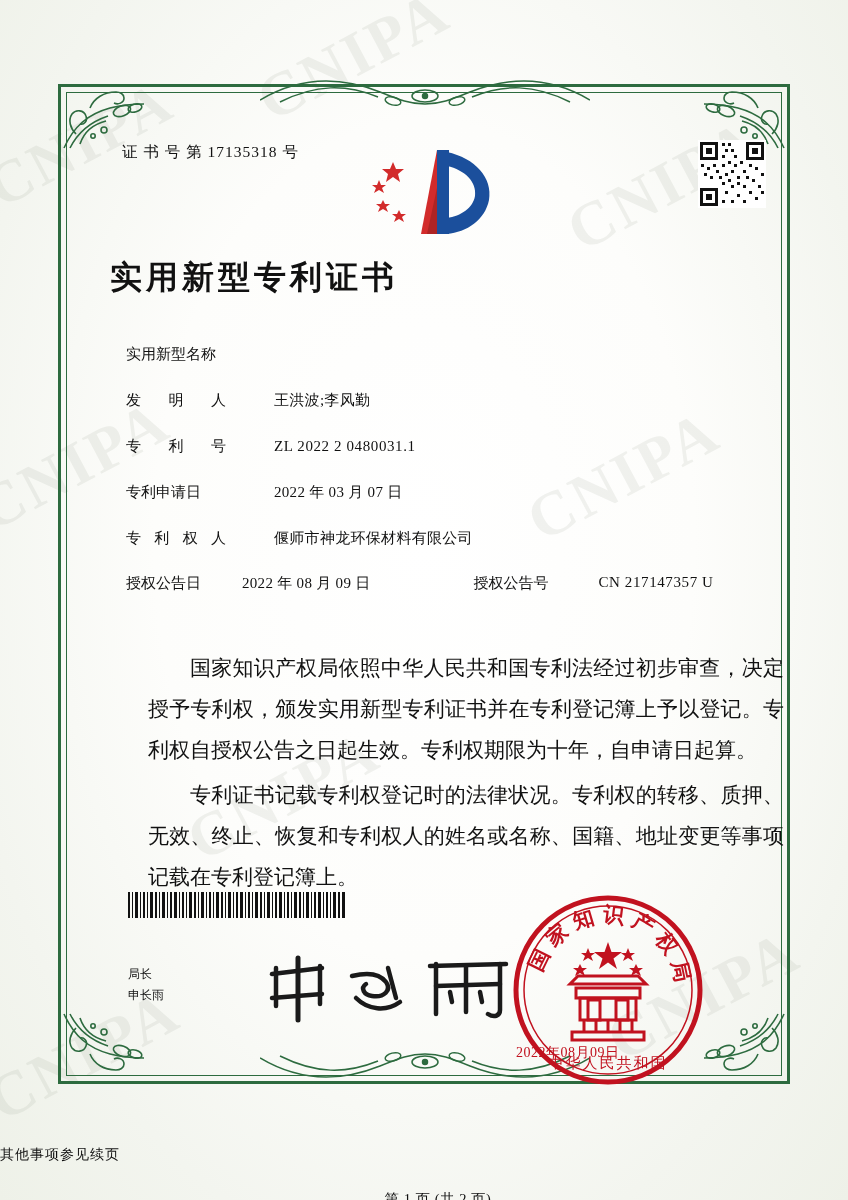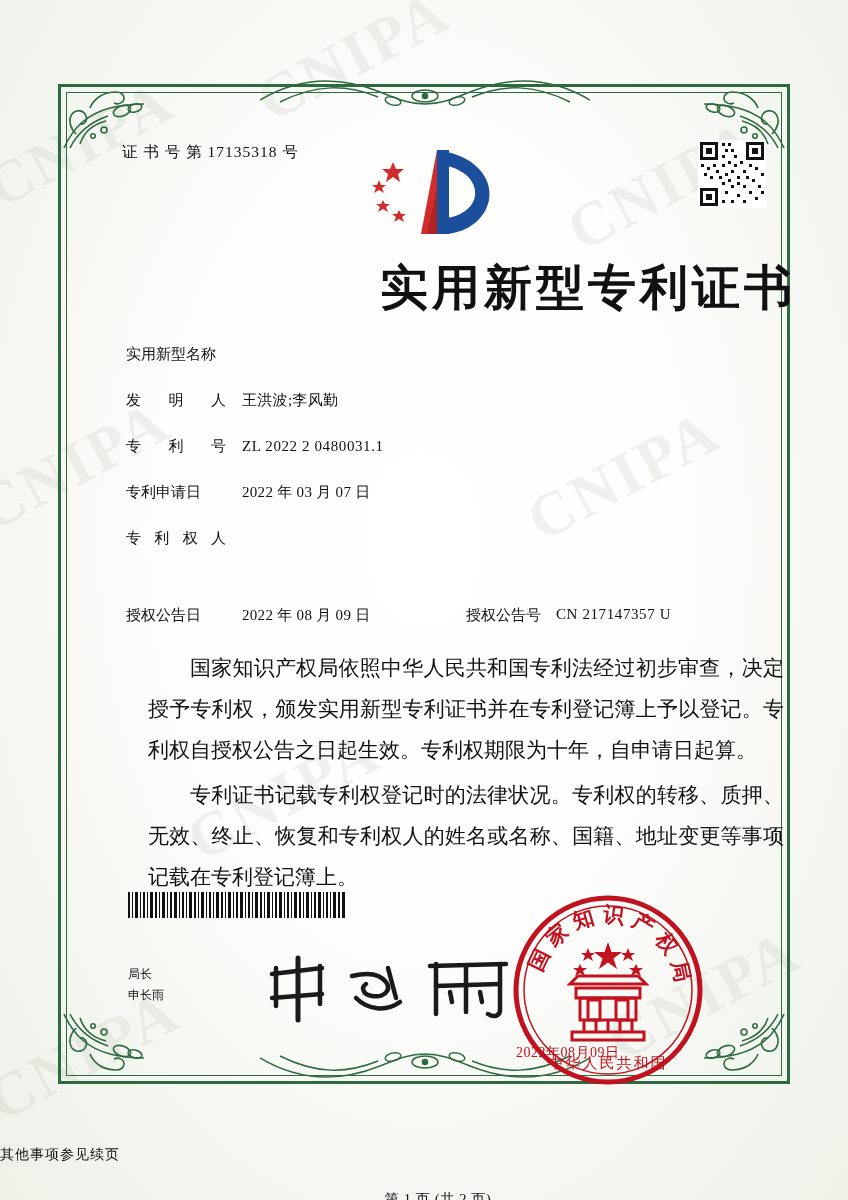--- a/index.html
+++ b/index.html
@@ -122,42 +122,43 @@
     transform: translateX(-50%);
     width: 150px;
     height: 96px;
   }
 
   .main-title {
     position: absolute;
     left: 0;
     right: 0;
     top: 164px;
-    text-align: right;
-    font-size: 48px;
+    text-align: left;
+    font-size: 32px;
     font-weight: bold;
     letter-spacing: 4px;
     color: #111;
     font-family: "Liberation Serif", "DejaVu Serif", serif;
     padding-left: 30px;
   }
 
   .fields {
     position: absolute;
     left: 46px;
     top: 252px;
     width: 630px;
     font-size: 15px;
     color: #111;
   }
   .field-row {
     display: flex;
     align-items: center;
     margin-bottom: 25px;
     line-height: 1.4;
+    gap: 32px;
   }
   .field-label {
     width: 116px;
     flex: 0 0 116px;
     letter-spacing: 0px;
   }
   .label-spread {
     display: inline-block;
     width: 100px;
     text-align: justify;
@@ -169,22 +170,22 @@
   }
   .field-value.mono {
     font-family: "Liberation Serif", serif;
     letter-spacing: 0.6px;
   }
   .row-split {
     display: flex;
     align-items: baseline;
     margin-bottom: 22px;
   }
-  .split-left { width: 340px; flex: 0 0 340px; display: flex; margin-top: 32px; }
-  .split-right { flex: 1; display: flex; }
+  .split-left { width: 340px; flex: 0 0 340px; display: flex; }
+  .split-right { flex: 1; display: flex; text-align: center; }
   .split-left .field-label,
   .split-right .field-label {
     width: 116px;
     flex: 0 0 116px;
   }
   .split-right .field-label { width: 90px; flex: 0 0 90px; }
 
   .paragraphs {
     position: absolute;
     left: 46px;
@@ -461,20 +462,21 @@
         <span class="field-value mono">ZL 2022 2 0480031.1</span>
       </div>
 
       <div class="field-row">
         <span class="field-label">专利申请日</span>
         <span class="field-value">2022 年 03 月 07 日</span>
       </div>
 
       <div class="field-row">
         <span class="field-label"><span class="label-spread">专利权人</span></span>
+        <span class="field-value">偃师市神龙环保材料有限公司</span>
       </div>
 
 
       <div class="row-split">
         <div class="split-left">
           <span class="field-label">授权公告日</span>
           <span class="field-value">2022 年 08 月 09 日</span>
         </div>
         <div class="split-right">
           <span class="field-label">授权公告号</span>

